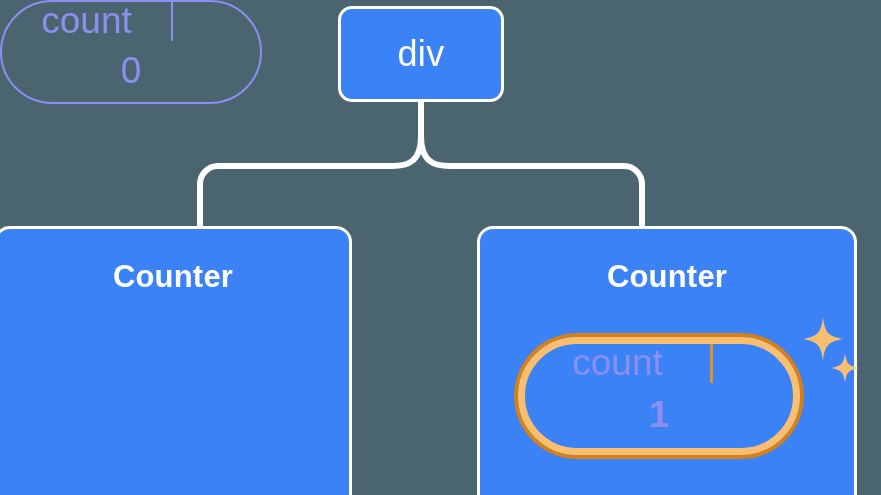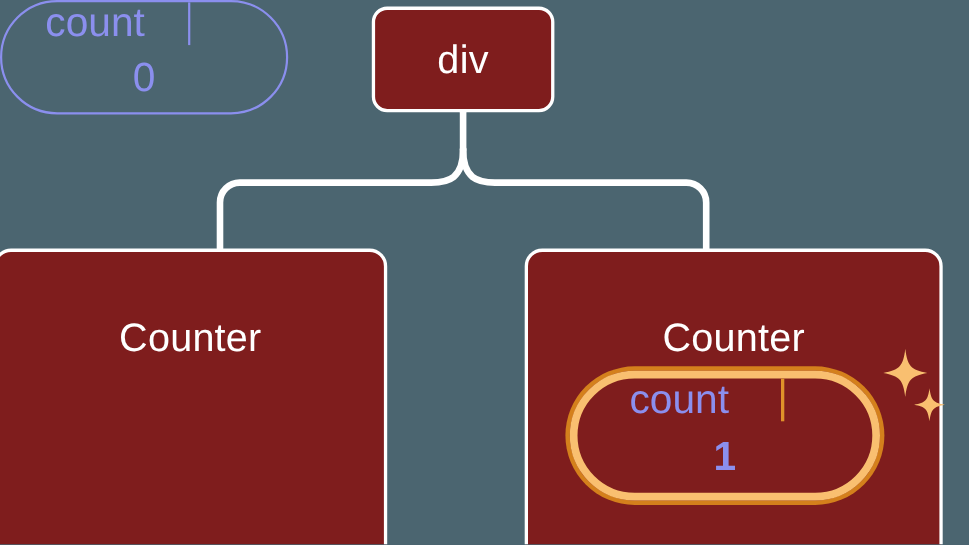--- a/index.html
+++ b/index.html
@@ -21,21 +21,21 @@
     left: 0;
     top: 0;
     width: 881px;
     height: 495px;
     pointer-events: none;
   }
   
   .node {
     position: absolute;
     box-sizing: border-box;
-    background: #7f1d1d;
+    background: #3b82f6;
     border: 3px solid #ffffff;
     border-radius: 14px;
     display: flex;
     flex-direction: column;
     align-items: center;
   }
   #node-div {
     left: 338px;
     top: 6px;
     width: 166px;
@@ -58,25 +58,25 @@
   }
   #node-counter-right {
     left: 477px;
     top: 226px;
     width: 380px;
     height: 290px;
     border-radius: 16px;
   }
   .node-title {
     color: #ffffff;
-    font-size: 36px;
+    font-size: 31px;
     line-height: 1;
-    font-weight: 400;
+    font-weight: 700;
     letter-spacing: 0.2px;
-    margin-top: 60px;
+    margin-top: 32px;
   }
   
   .pill-wrap {
     position: absolute;
     display: flex;
     align-items: center;
   }
   .pill {
     box-sizing: border-box;
     display: flex;

